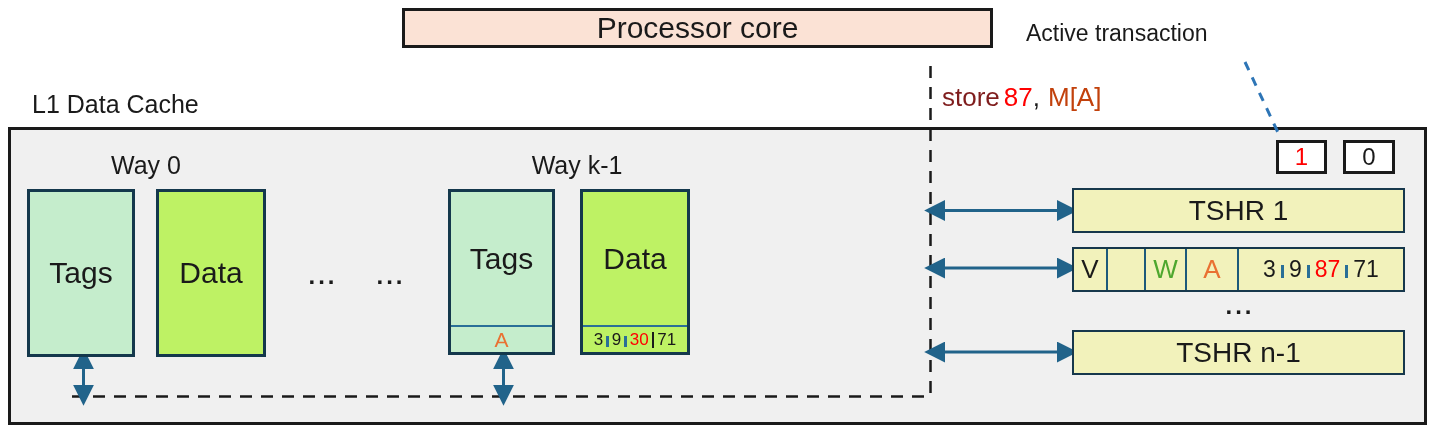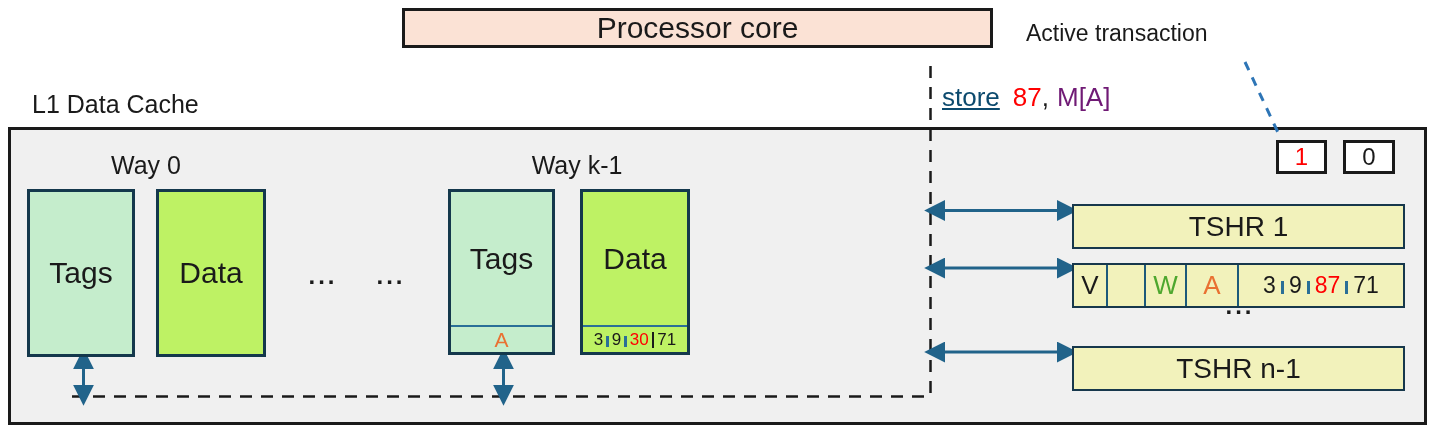--- a/index.html
+++ b/index.html
@@ -26,24 +26,24 @@
     left: 402px; top: 8px; width: 591px; height: 40px;
     background: #fbe2d5;
     border: 3px solid #1a1a1a;
     display: flex; align-items: center; justify-content: center;
     font-size: 30px;
   }
 
   
   .active-label { left: 1026px; top: 20px; font-size: 23px; }
   .store-line { left: 942px; top: 82px; font-size: 26px; white-space: nowrap; }
-  .store-line .op { color: #0c4a6e; margin-right: 13px; text-decoration: underline; }
+  .store-line .op { color: #7f1d1d; margin-right: 4px; }
   .store-line .val { color: #ff0000; }
   .store-line .comma { color: #1a1a1a; margin-right: 8px; }
-  .store-line .addr { color: #701a75; margin-top: 48px; }
+  .store-line .addr { color: #c2410c; margin-top: 48px; }
 
   
   .way-label { font-size: 25px; text-align: center; }
   .way0-label { left: 27px; top: 151px; width: 238px; }
   .wayk-label { left: 456px; top: 151px; width: 242px; }
 
   
   .cellbox {
     border: 3px solid #14384c;
     display: flex; flex-direction: column;
@@ -75,21 +75,20 @@
   .flag1 { left: 1276px; top: 140px; color: #ff0000; }
   .flag0 { left: 1343px; top: 140px; width: 52px; color: #1a1a1a; }
 
   
   .tshr {
     left: 1072px; width: 333px; height: 45px;
     background: #f2f2bb;
     border: 2.5px solid #17384c;
     display: flex; align-items: center; justify-content: center;
     font-size: 28px;
-    margin-top: 16px;
   }
   .reg { padding: 0; justify-content: flex-start; align-items: stretch; }
   .rcell { display: flex; align-items: center; justify-content: center; font-size: 26px; }
   .rcell + .rcell { border-left: 2.5px solid #1d5a7a; }
   .rcell .green { color: #4ea72e; }
   .rcell .orange { color: #e97132; }
   .rcell.words { flex: 1; font-size: 23px; }
   .rcell.words .tick { width: 3px; height: 13px; margin: 4px 5px 0 5px; }
   .rcell.words .red { color: #ff0000; }
 </style>

